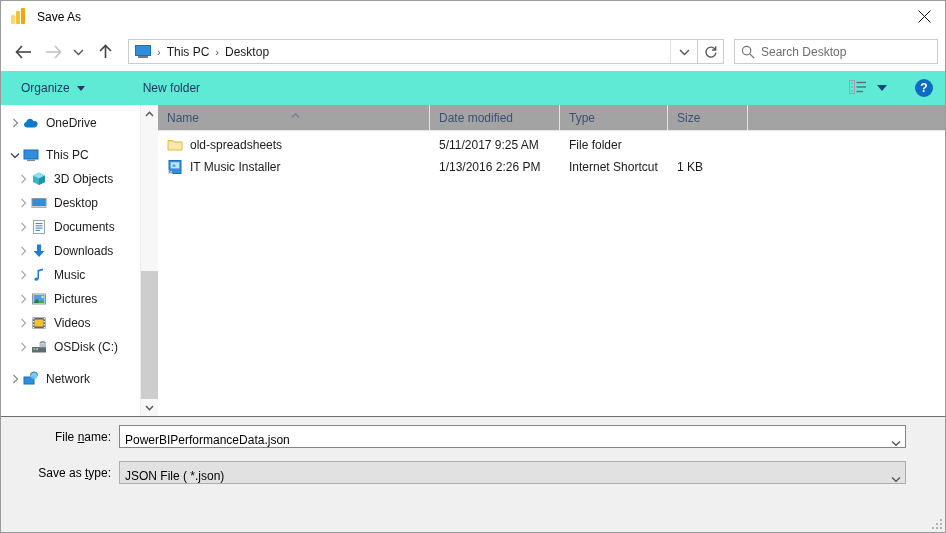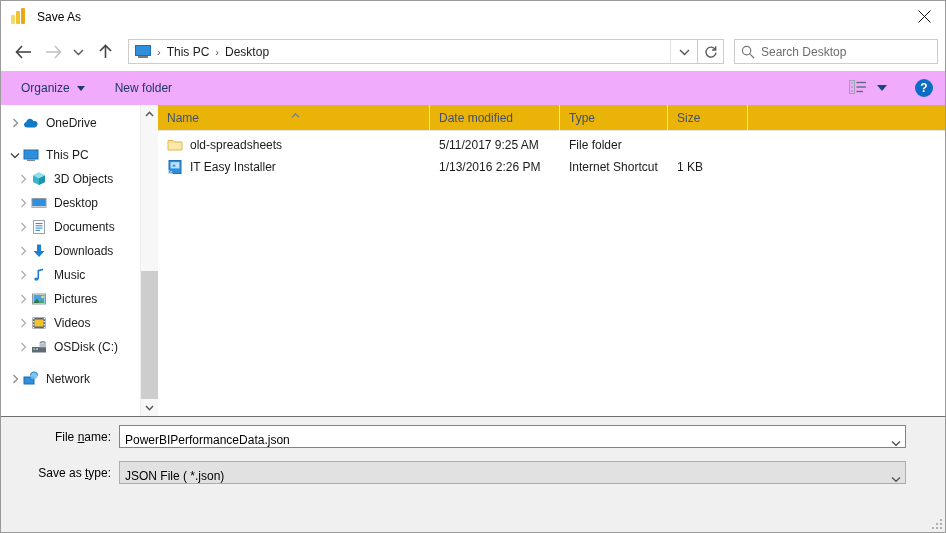--- a/index.html
+++ b/index.html
@@ -145,24 +145,25 @@
   .search-ph {
     font-size: 12px;
     color: #6d6d6d;
   }
 
   
   .cmdbar {
     position: absolute;
     left: 0; top: 70px;
     width: 946px; height: 34px;
-    background: #f0abfc;
+    background: #5eead4;
     border-bottom: 1px solid #e3e3e3;
     display: flex;
     align-items: center;
+    gap: 28px;
   }
   .cmd-item {
     font-size: 12px;
     color: #1f3864;
     display: flex;
     align-items: center;
     height: 24px;
     padding: 0 8px;
     cursor: default;
   }
@@ -272,21 +273,21 @@
 
   .filepane {
     flex: 1;
     height: 311px;
     background: #ffffff;
     position: relative;
   }
   .hdr {
     display: flex;
     height: 25px;
-    background: #eab308;
+    background: #a3a3a3;
     border-bottom: 1px solid #e5e5e5;
     align-items: flex-end;
     font-size: 12px;
     color: #3c5174;
   }
   .hdr-cell {
     height: 25px;
     display: flex;
     align-items: center;
     padding-left: 9px;
@@ -748,21 +749,21 @@
             <span class="row-ico">
               <svg width="16" height="16" viewBox="0 0 16 16">
                 <rect x="2" y="1.5" width="12" height="13" fill="#2f8fdd" stroke="#1b6fb4" stroke-width="1"></rect>
                 <rect x="3.6" y="3.2" width="8.8" height="6.2" fill="#bfe2fa"></rect>
                 <path d="M5,7.5 L7,5 L9,7.5 Z" fill="#2f8fdd"></path>
                 <path d="M1.5,10.5 L1.5,15 L6,15 Z" fill="#ffffff"></path>
                 <path d="M2.4,11.5 L2.4,14.2 L5.1,14.2 Z" fill="#3a3a3a"></path>
                 <path d="M3,13.8 L4.6,12.1" stroke="#ffffff" stroke-width="1"></path>
               </svg>
             </span>
-            <span>IT Easy Installer</span>
+            <span>IT Music Installer</span>
           </div>
           <div class="cell cell-date">1/13/2016 2:26 PM</div>
           <div class="cell cell-type">Internet Shortcut</div>
           <div class="cell cell-size">1 KB</div>
         </div>
       </div>
     </div>
   </div>
 
   <div class="formarea">

